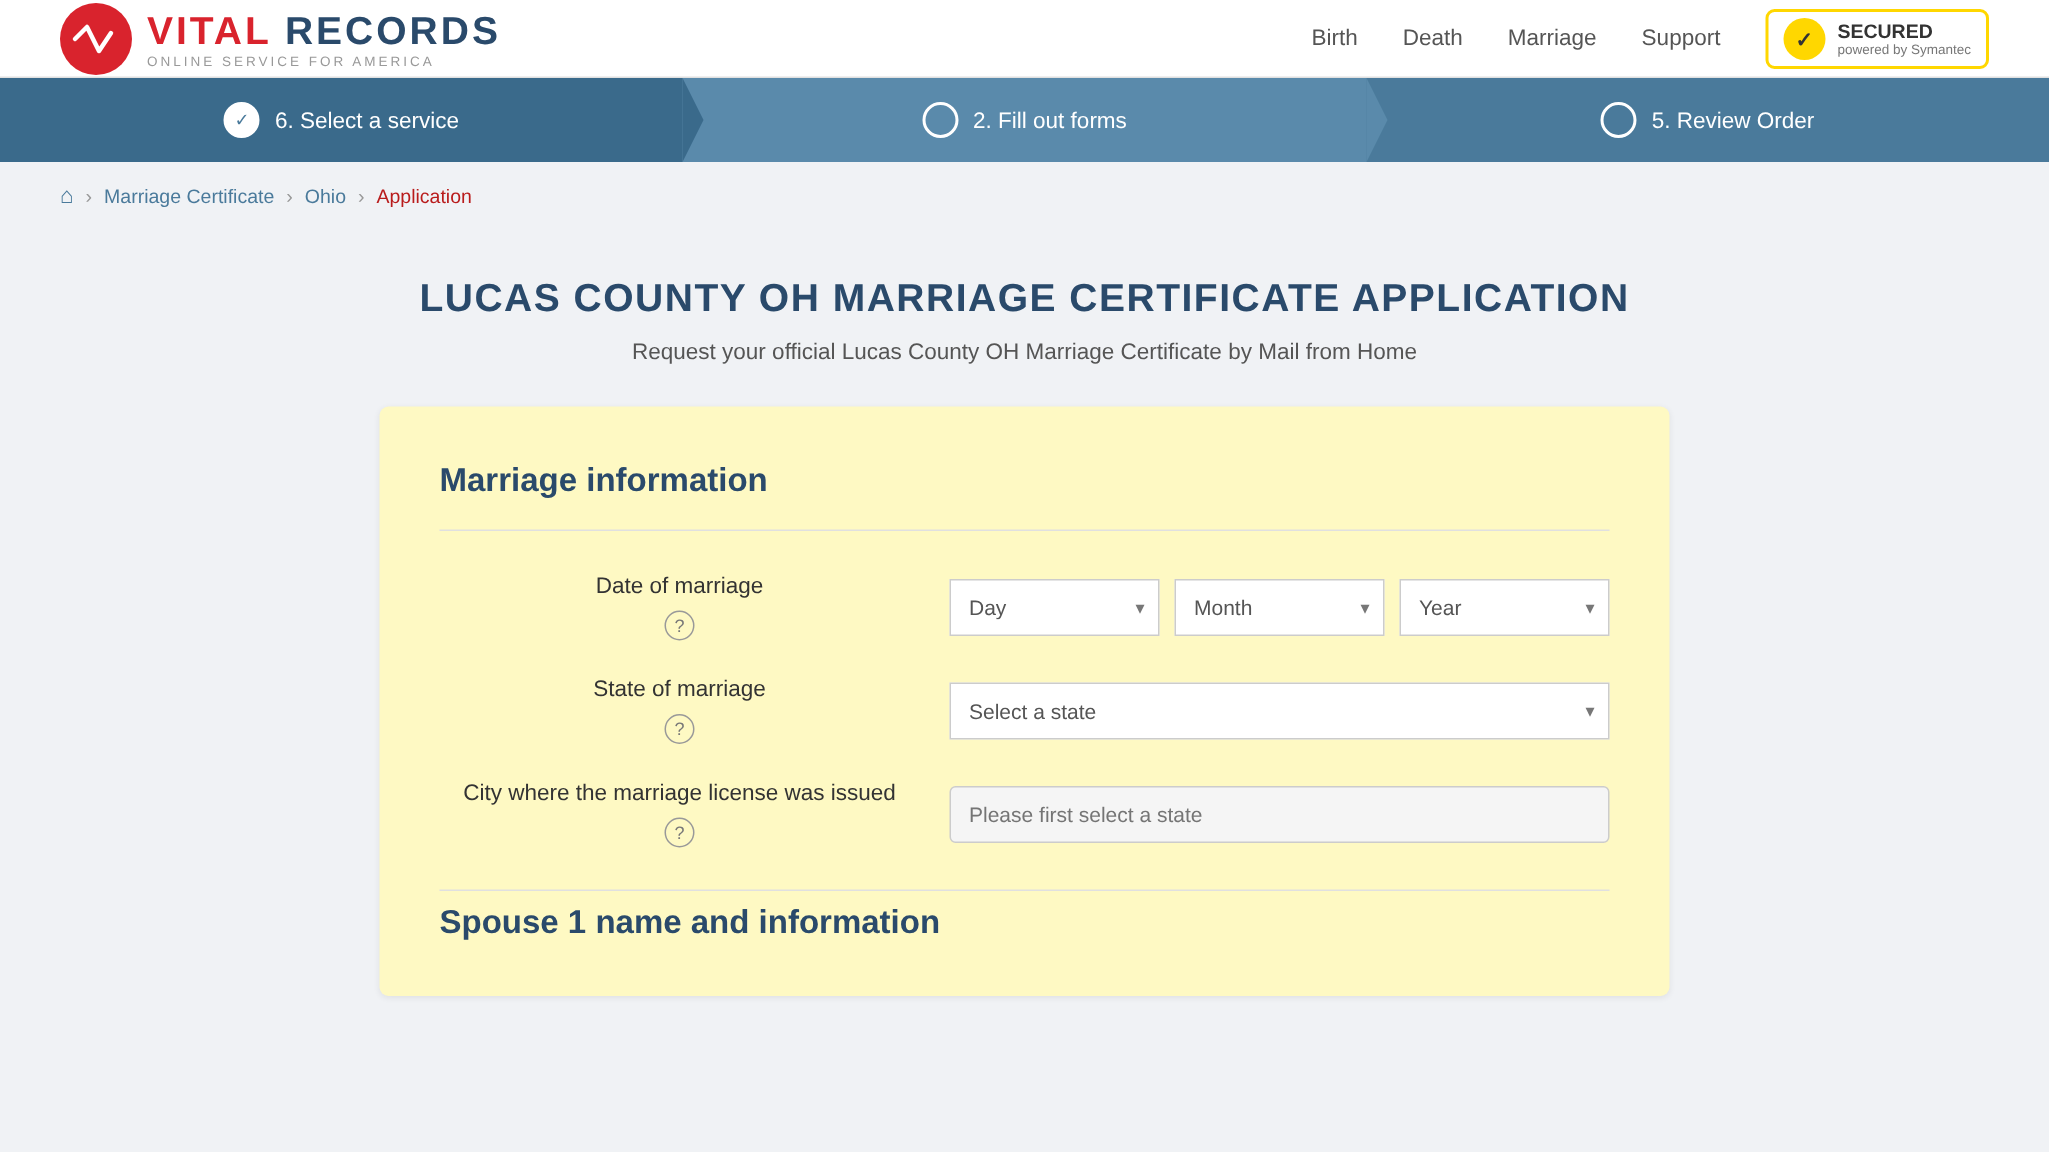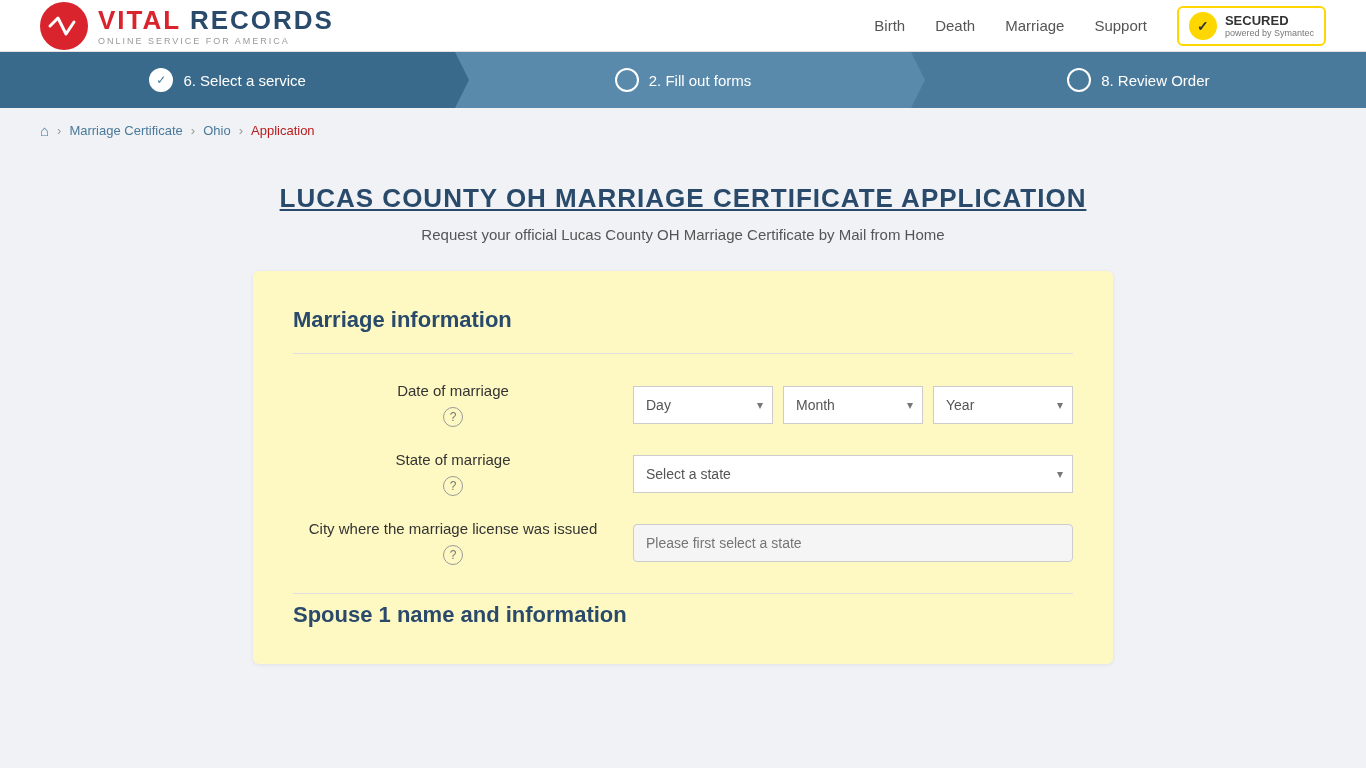--- a/index.html
+++ b/index.html
@@ -175,21 +175,20 @@
       margin: 30px auto;
       padding: 0 20px;
     }
     .page-title {
       text-align: center;
       font-size: 26px;
       font-weight: 900;
       color: #2a4a6b;
       letter-spacing: 1px;
       margin-bottom: 12px;
-      text-decoration: underline;
     }
     .page-subtitle {
       text-align: center;
       font-size: 15px;
       color: #555;
       margin-bottom: 28px;
     }
 
     
     .form-card {
@@ -337,21 +336,21 @@
     <span>6. Select a service</span>
     <div class="step-arrow"></div>
   </div>
   <div class="progress-step current">
     <div class="step-circle"></div>
     <span>2. Fill out forms</span>
     <div class="step-arrow light"></div>
   </div>
   <div class="progress-step">
     <div class="step-circle"></div>
-    <span>8. Review Order</span>
+    <span>5. Review Order</span>
   </div>
 </div>
 
 <div class="breadcrumb">
   <span class="home-icon">⌂</span>
   <span class="breadcrumb-sep">›</span>
   <a>Marriage Certificate</a>
   <span class="breadcrumb-sep">›</span>
   <a>Ohio</a>
   <span class="breadcrumb-sep">›</span>

